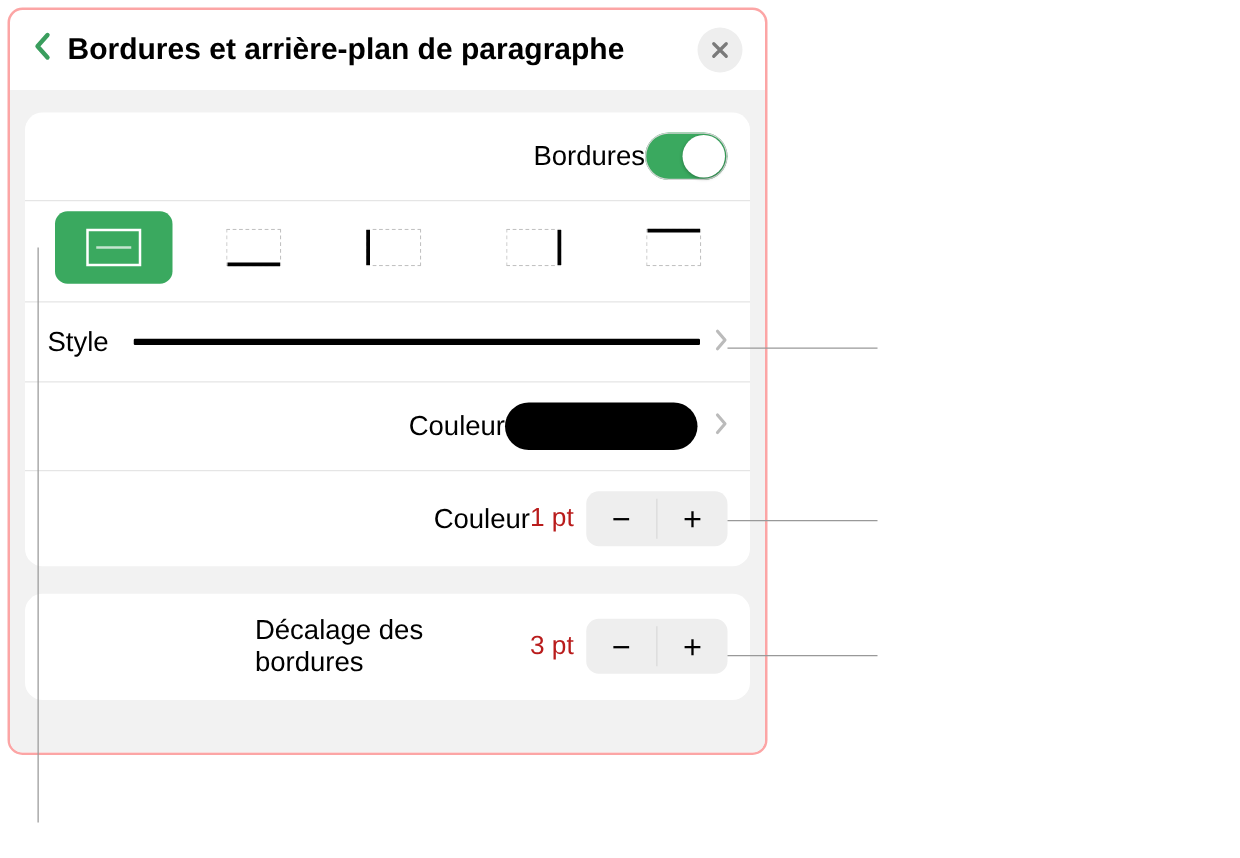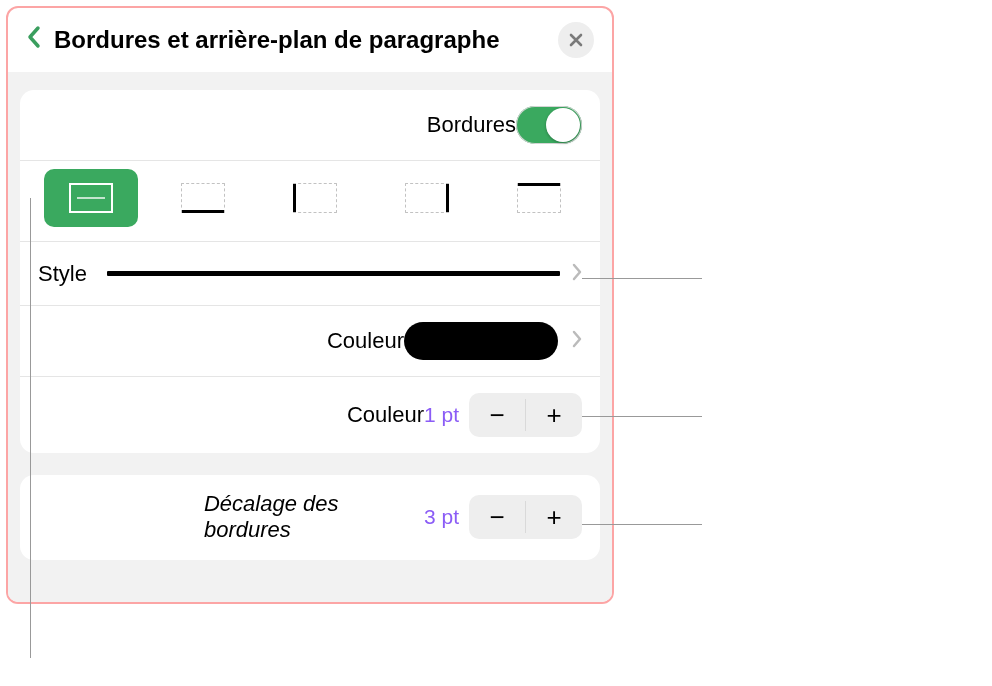--- a/index.html
+++ b/index.html
@@ -161,21 +161,21 @@
       border-radius: 19px;
       margin-right: 14px;
     }
     .stepper-group {
       display: flex;
       align-items: center;
       gap: 10px;
     }
     .value-pill {
       font-size: 21px;
-      color: #8b5cf6;
+      color: #b91c1c;
     }
     .stepper {
       display: flex;
       background: #eee;
       border-radius: 10px;
       overflow: hidden;
     }
     .stepper-btn {
       width: 56px;
       height: 44px;
@@ -293,21 +293,21 @@
             <div class="stepper-div"></div>
             <div class="stepper-btn">+</div>
           </div>
         </div>
       </div>
 
     </div>
 
     <div class="card">
       <div class="row">
-        <div class="offset-label" style="max-width:220px;font-style:italic;">Décalage des bordures</div>
+        <div class="offset-label" style="max-width:220px;">Décalage des bordures</div>
         <div class="stepper-group">
           <div class="value-pill">3 pt</div>
           <div class="stepper">
             <div class="stepper-btn">−</div>
             <div class="stepper-div"></div>
             <div class="stepper-btn">+</div>
           </div>
         </div>
       </div>
     </div>

